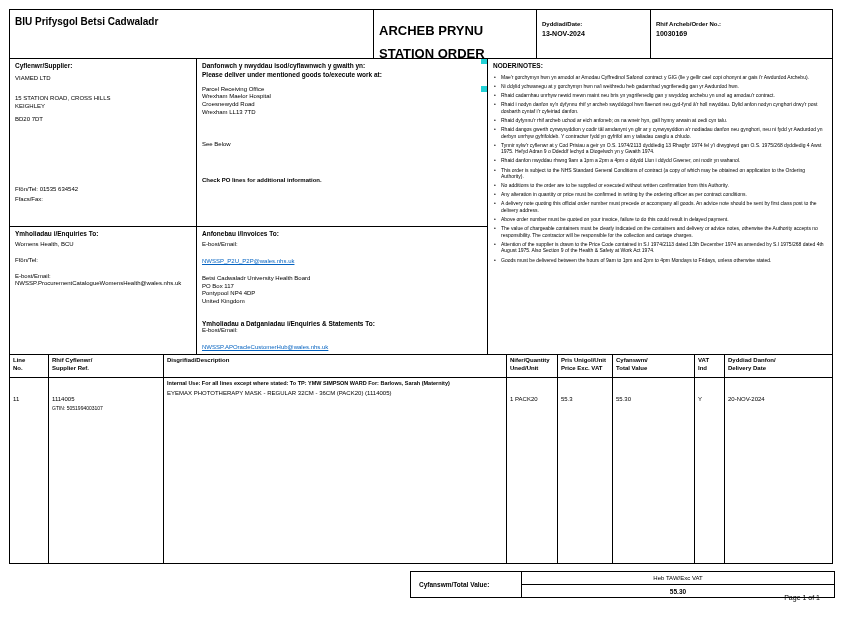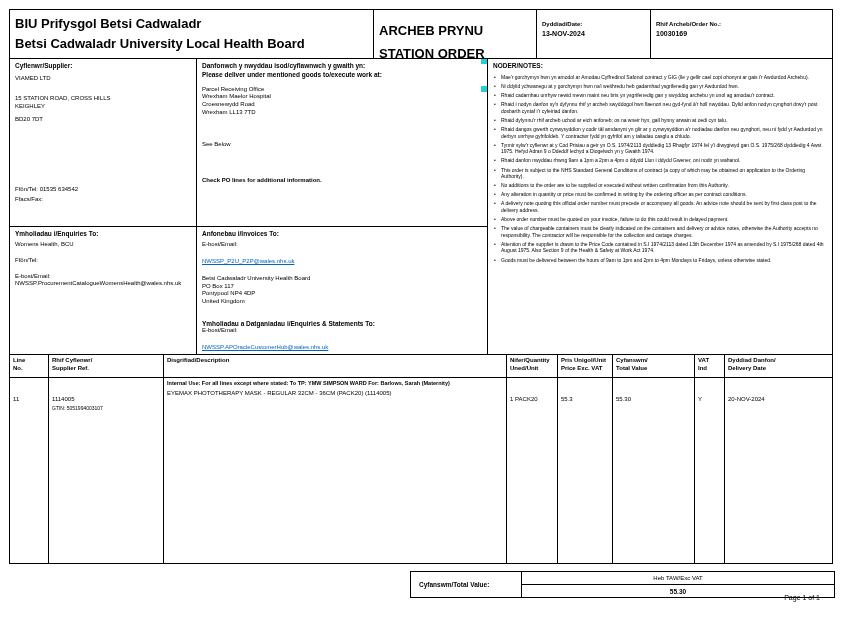--- a/index.html
+++ b/index.html
@@ -4,21 +4,21 @@
 <style>
   html,body{margin:0;padding:0;background:#fff;}
   .page{position:relative;width:842px;height:618px;background:#fff;
         font-family:"Liberation Sans",sans-serif;color:#000;overflow:hidden;}
   .content{position:absolute;left:9px;top:9px;width:824px;}
   .bold{font-weight:bold;}
   
   .grid{display:grid;gap:1px;background:#000;border:1px solid #000;}
   .grid>div{background:#fff;overflow:hidden;}
   .header-grid{grid-template-columns:363px 162px 113px 1fr;height:48px;}
-  .org-cell{font-size:13px;line-height:1.55;padding:4px 5px;}
+  .org-cell{font-size:10px;line-height:1.55;padding:4px 5px;}
   .title-cell{font-size:13px;line-height:1.8;padding:9px 5px 0;}
   .dt-cell{padding:11px 5px 0;font-size:6px;}
   .dt-cell .val{font-size:7px;margin-top:3px;}
   .mid-grid{grid-template-columns:186px 290px 1fr;grid-template-rows:167px 1fr;height:295px;border-top:0;}
   .mid-grid>div{padding:3px 5px;}
   .notes-cell{grid-column:3;grid-row:1/3;padding:3px 7px;}
   .sec-label{font-size:6.5px;font-weight:bold;}
   .line{font-size:6px;line-height:1.3;}
   .deliver-label{max-width:180px;font-size:6.5px;font-weight:bold;line-height:1.35;}
   .email-wrap{word-break:break-all;max-width:172px;}
@@ -49,21 +49,20 @@
 </style>
 </head>
 <body>
 
 <div class="page">
   <div class="content">
 
     <div class="grid header-grid">
       <div class="org-cell">
         <div class="bold">BIU Prifysgol Betsi Cadwaladr</div>
-        <div class="bold">Betsi Cadwaladr University Local Health Board</div>
       </div>
       <div class="title-cell">
         <div class="bold">ARCHEB PRYNU</div>
         <div class="bold">STATION ORDER</div>
       </div>
       <div class="dt-cell">
         <div class="bold">Dyddiad/Date:</div>
         <div class="val bold">13-NOV-2024</div>
       </div>
       <div class="dt-cell">

